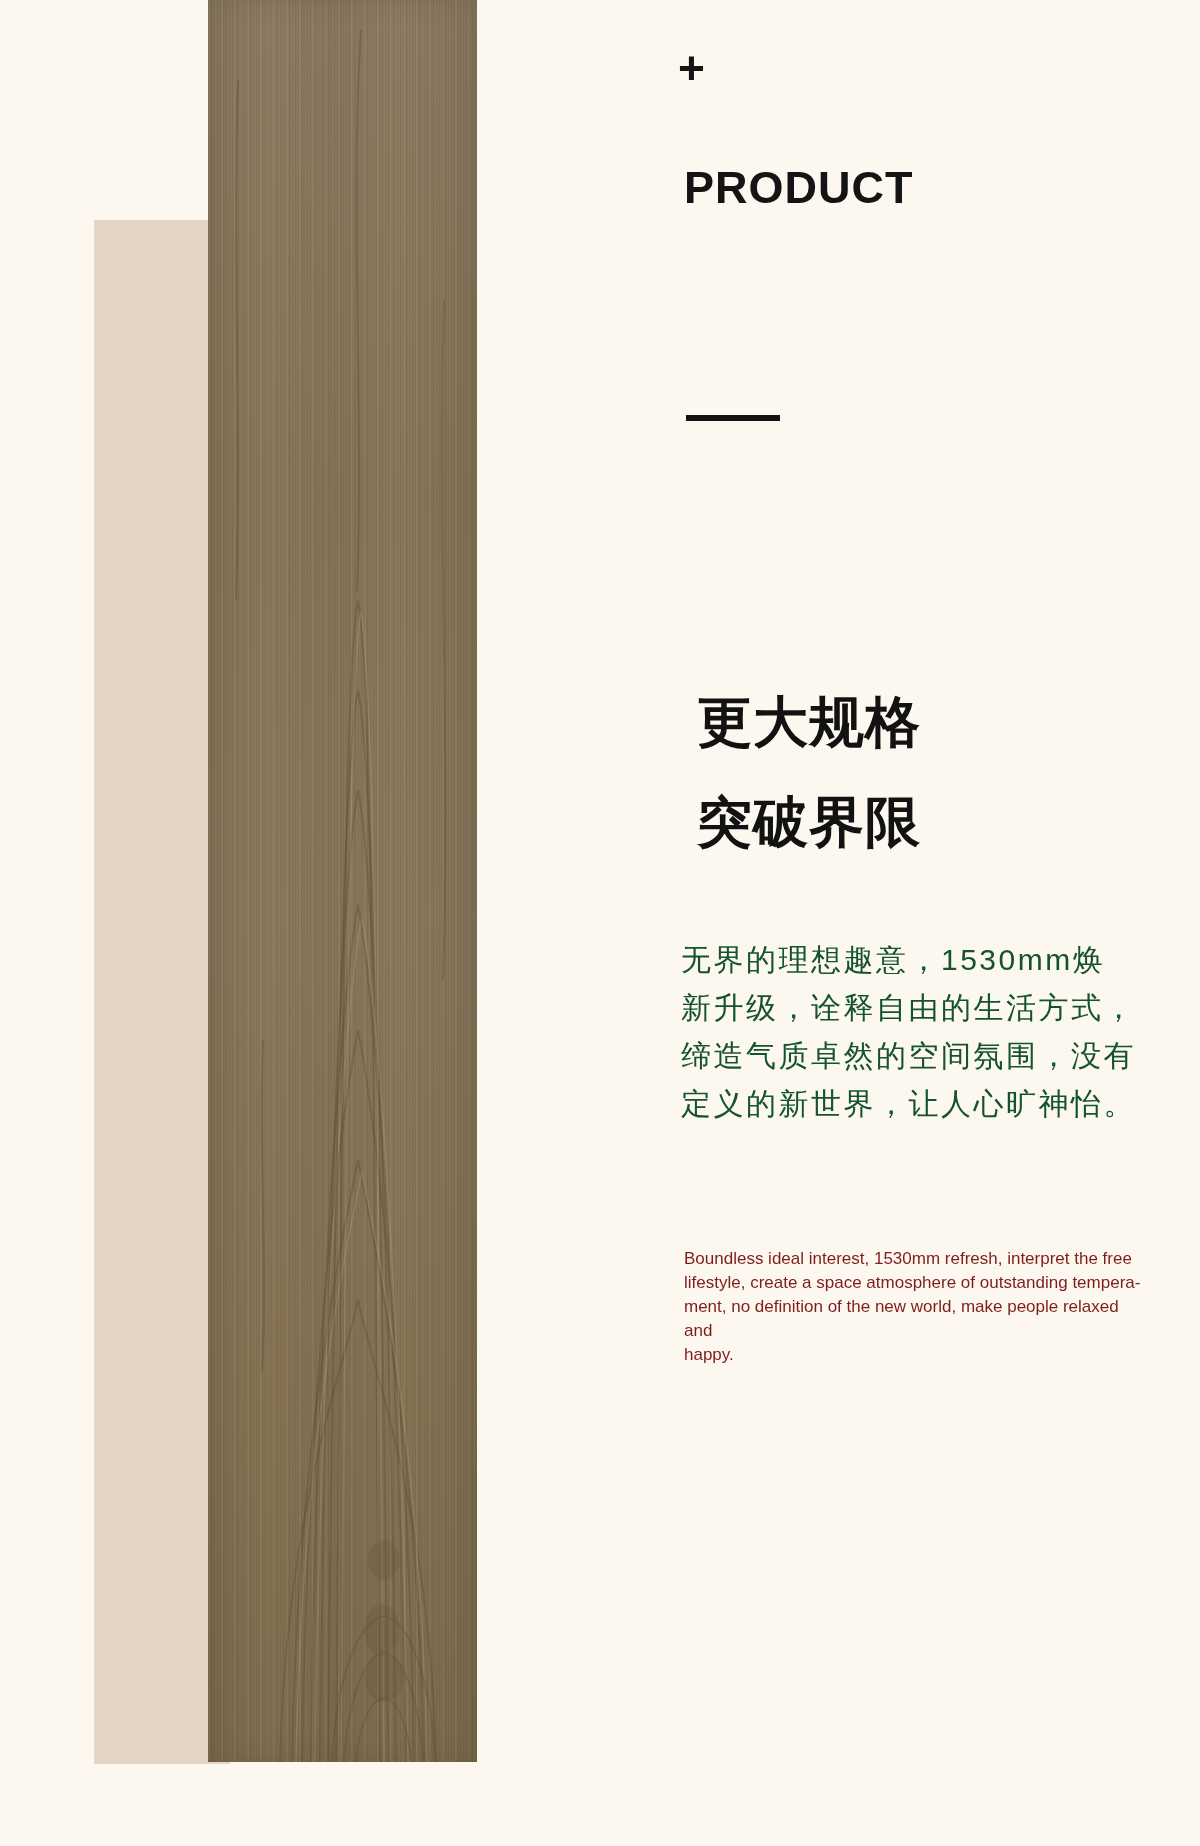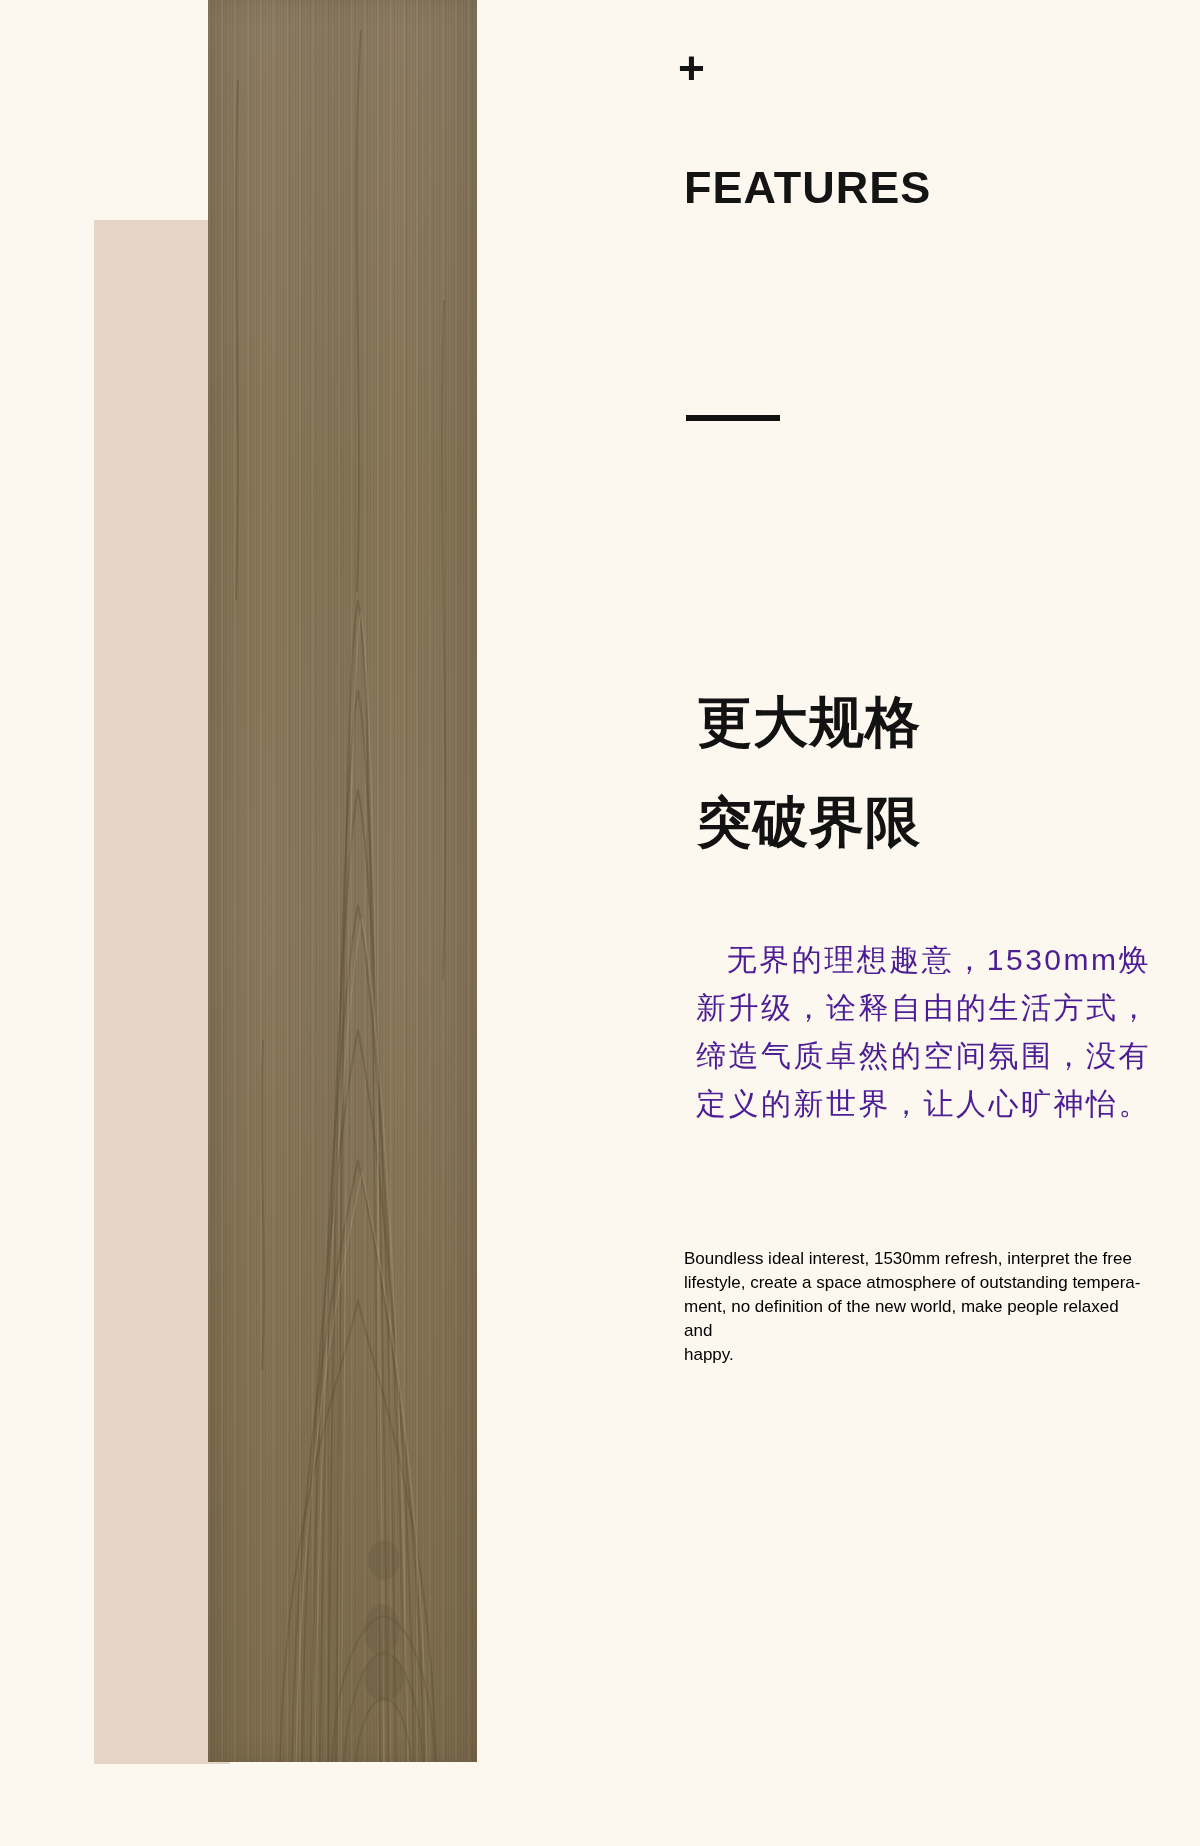--- a/index.html
+++ b/index.html
@@ -81,27 +81,27 @@
     position: absolute; left: 681px; top: 656px;
     margin: 16px;
     font-size: 55px; font-weight: 700; line-height: 100px;
     letter-spacing: 1px; color: #121212;
     white-space: pre-line;
   }
   .body-zh {
     position: absolute; left: 681px; top: 936px;
     margin: 0; width: 470px;
     font-size: 30px; line-height: 48px; letter-spacing: 2.5px;
-    color: #4c1d95; white-space: pre-line; text-align: right;
+    color: #14532d; white-space: pre-line;
   }
   .body-en {
     position: absolute; left: 684px; top: 1247px;
     margin: 0; width: 460px;
     font-size: 17px; line-height: 24px;
-    color: #000000; white-space: pre-line;
+    color: #7f1d1d; white-space: pre-line;
   }
 </style>
 </head>
 <body>
 
 <div class="canvas">
 
   <div class="accent-rect"></div>
 
   <div class="plank">
@@ -134,21 +134,21 @@
         <path d="M 136 1762 C 140 1700 156 1655 176 1652 C 197 1656 212 1704 215 1762"></path>
         <path d="M 148 1762 C 151 1726 162 1700 176 1698 C 191 1700 201 1730 203 1762"></path>
       </g>
     </svg>
     <div class="grain-fine"></div>
     <div class="grain-coarse"></div>
   </div>
 
   <div class="plus">+</div>
 
-  <h1 class="title-line l1">FEATURES</h1>
+  <h1 class="title-line l1">PRODUCT</h1>
 
 
   <div class="divider-bar"></div>
 
   <h2 class="headline">更大规格
 突破界限</h2>
 
   <p class="body-zh">无界的理想趣意，1530mm焕
 新升级，诠释自由的生活方式，
 缔造气质卓然的空间氛围，没有

